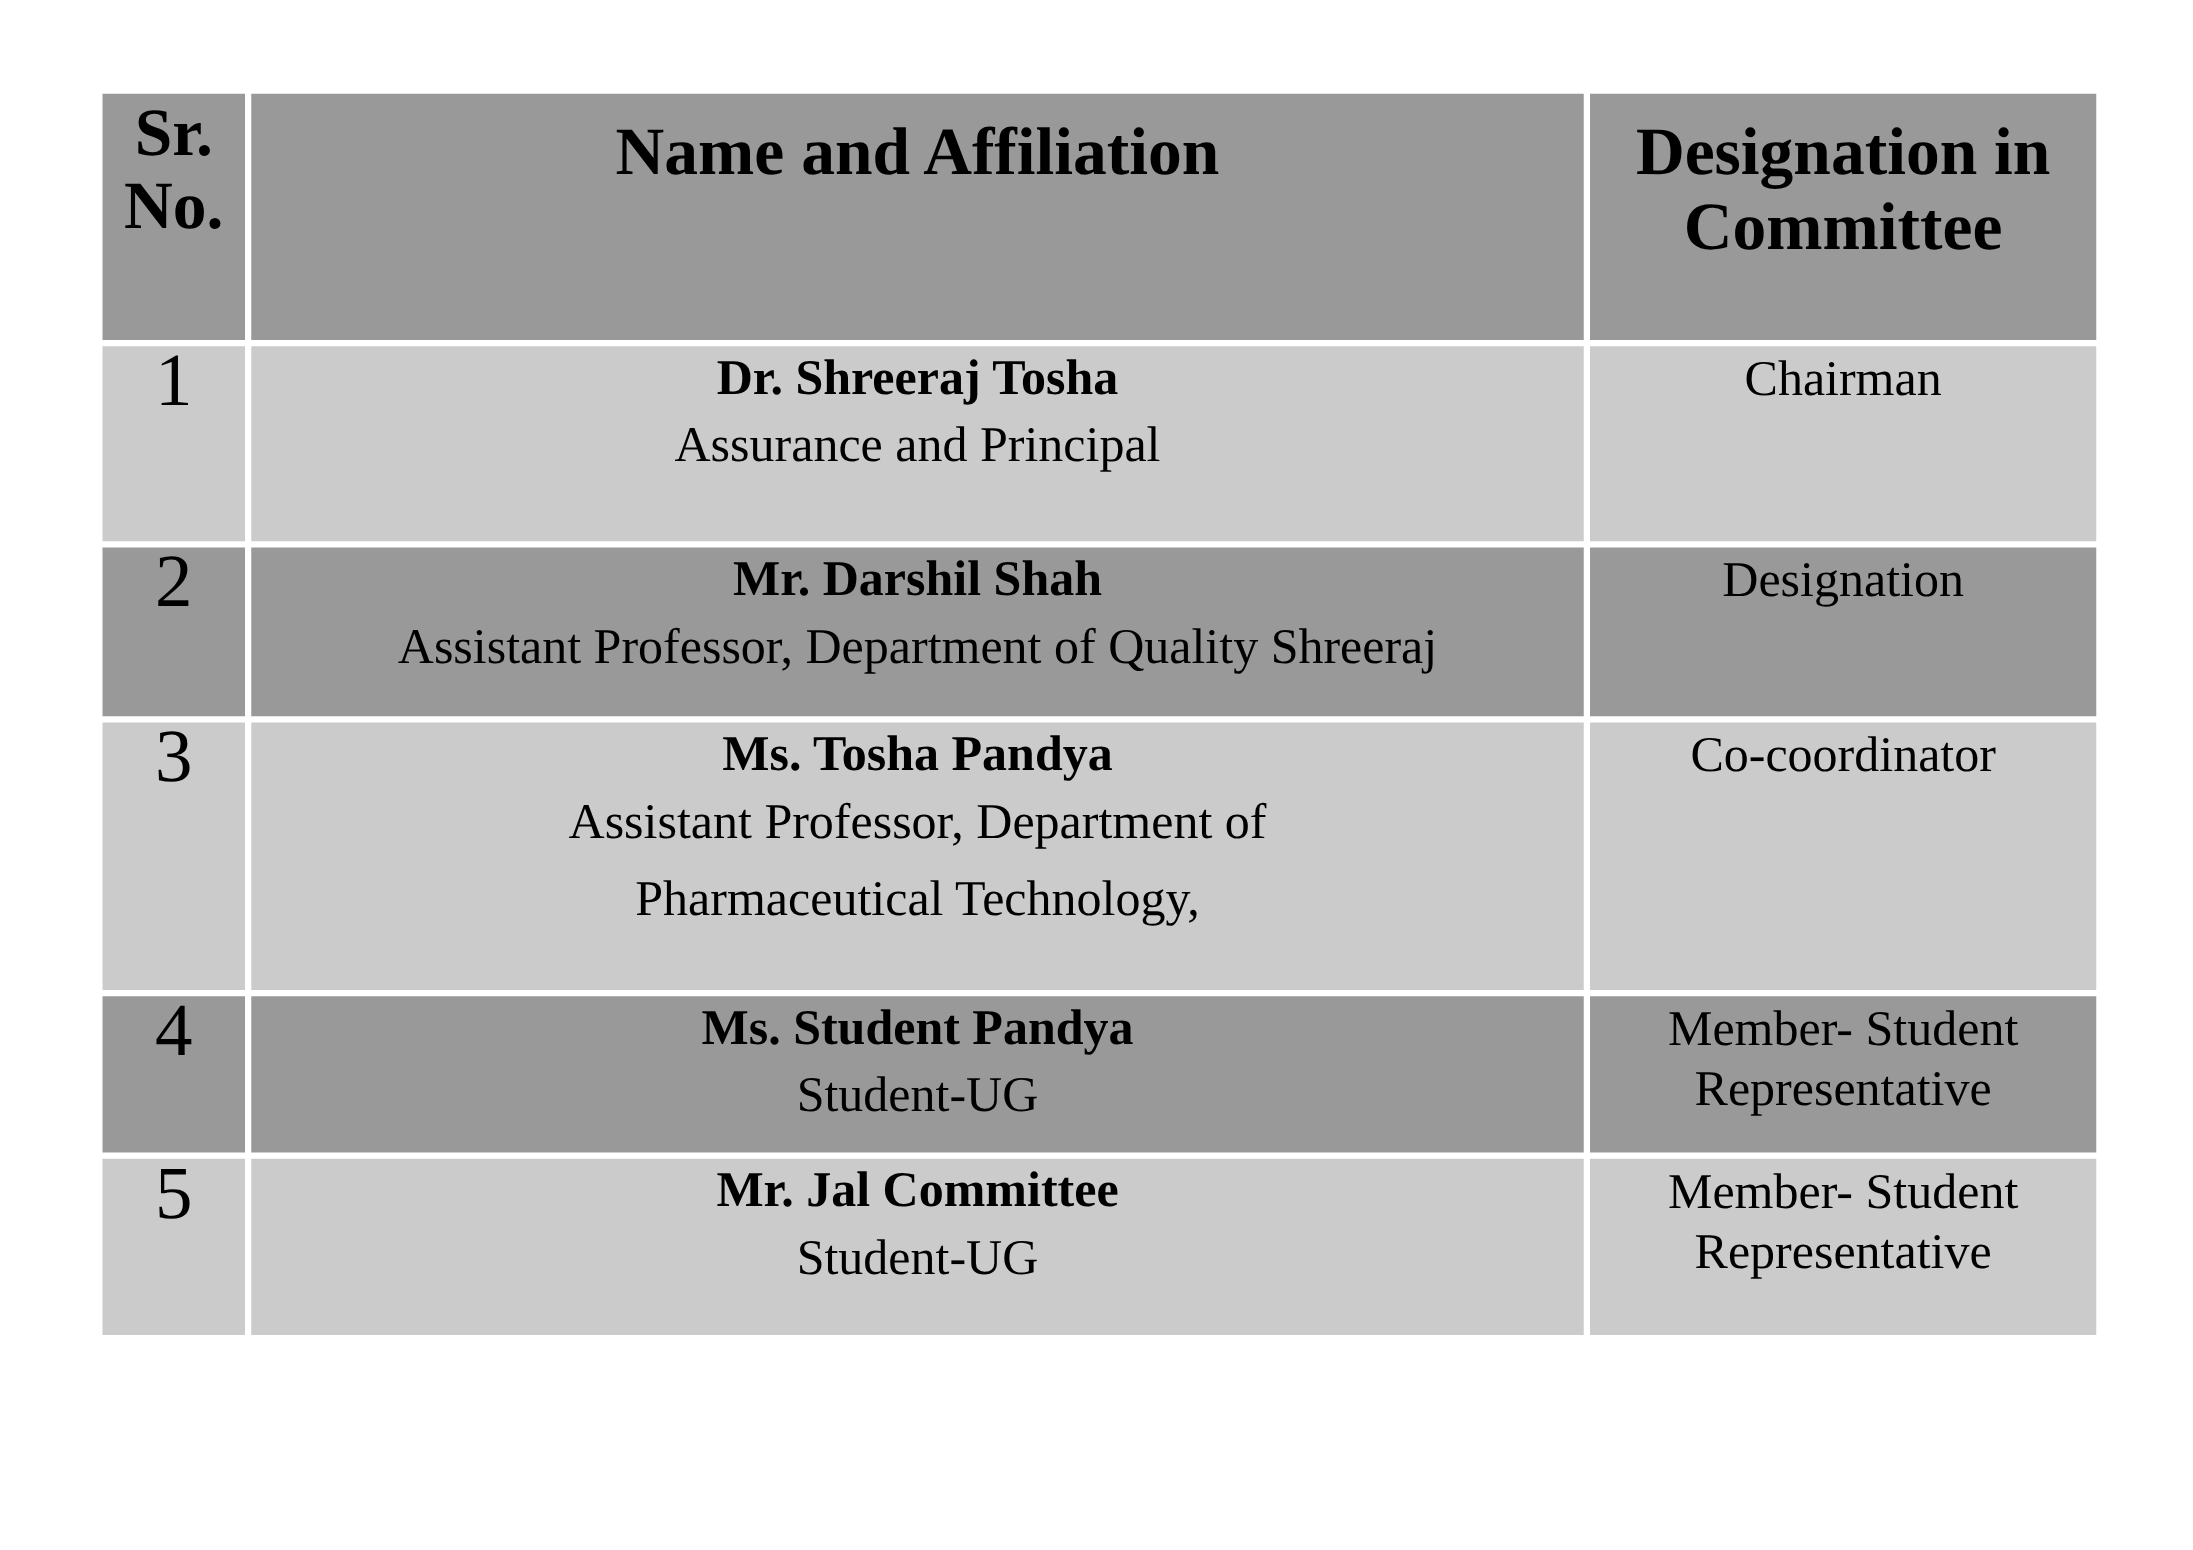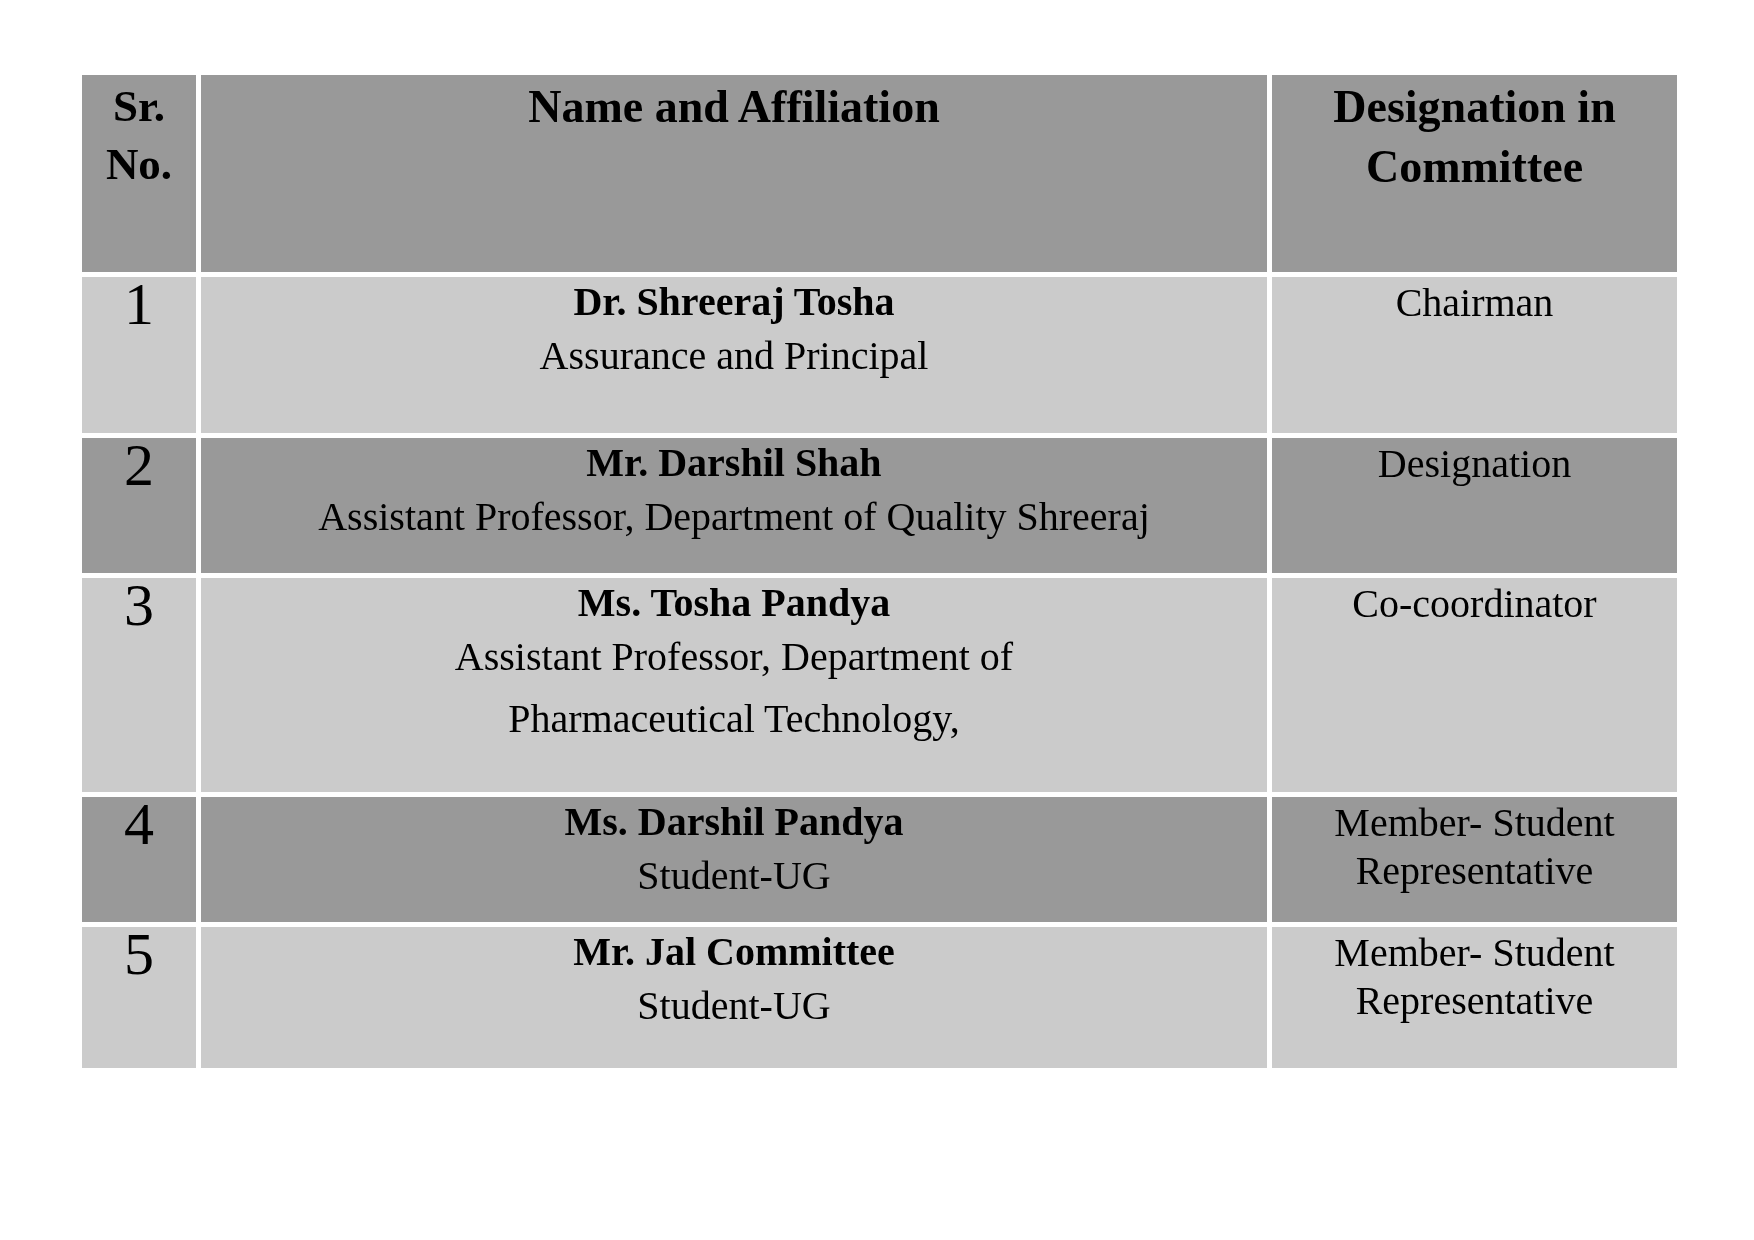--- a/index.html
+++ b/index.html
@@ -36,29 +36,30 @@
   tr.r1 > td { height: 156px; }
   tr.r2 > td { height: 135px; }
   tr.r3 > td { height: 214px; }
   tr.r4 > td { height: 125px; }
   tr.r5 > td { height: 141px; }
   tr.shade-light > td { background: var(--light-row-bg, #cbcbcb); }
   tr.shade-dark  > td { background: var(--dark-row-bg, #999999); }
 
   .hdr-srno {
     font-weight: bold;
-    font-size: 45px;
+    font-size: 54px;
     line-height: 58px;
     white-space: pre-line;
   }
   .hdr-big {
     font-weight: bold;
-    font-size: 46px;
+    font-size: 54px;
     line-height: 60px;
     white-space: pre-line;
+    margin-top: 14px;
   }
   .srno {
     font-size: 60px;
     line-height: 46px;
     padding-top: 2px;
   }
   .member-name {
     font-weight: bold;
     font-size: 40px;
     line-height: 46px;
@@ -137,21 +138,21 @@
         <td>
           <div class="desig">Co-coordinator</div>
         </td>
       </tr>
 
       <tr class="r4 shade-dark">
         <td>
           <div class="srno">4</div>
         </td>
         <td>
-          <div class="member-name">Ms. Darshil Pandya</div>
+          <div class="member-name">Ms. Student Pandya</div>
           <div class="member-aff">Student-UG</div>
         </td>
         <td>
           <div class="desig">Member- Student
 Representative</div>
         </td>
       </tr>
 
       <tr class="r5 shade-light">
         <td>

